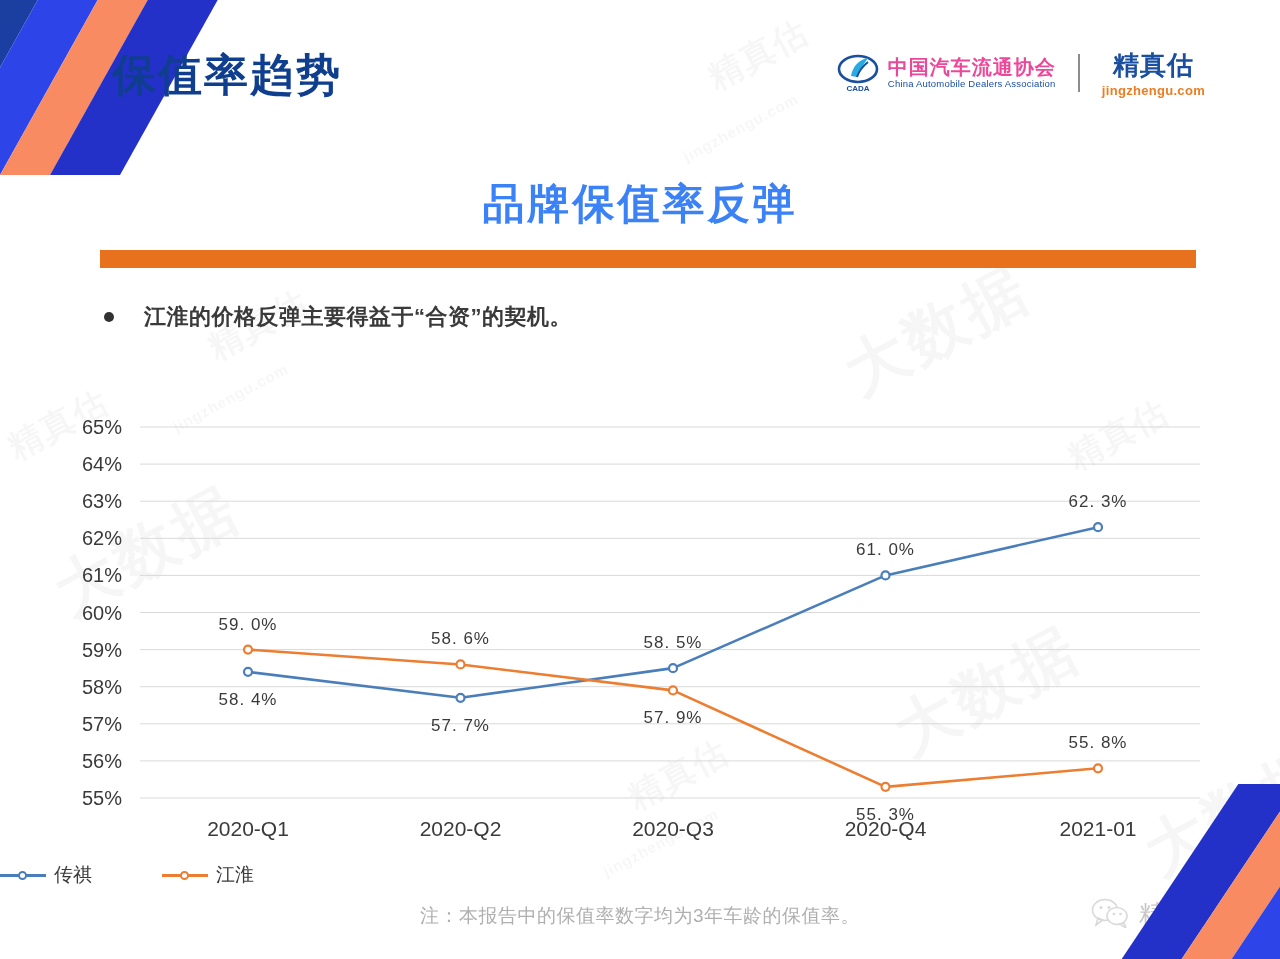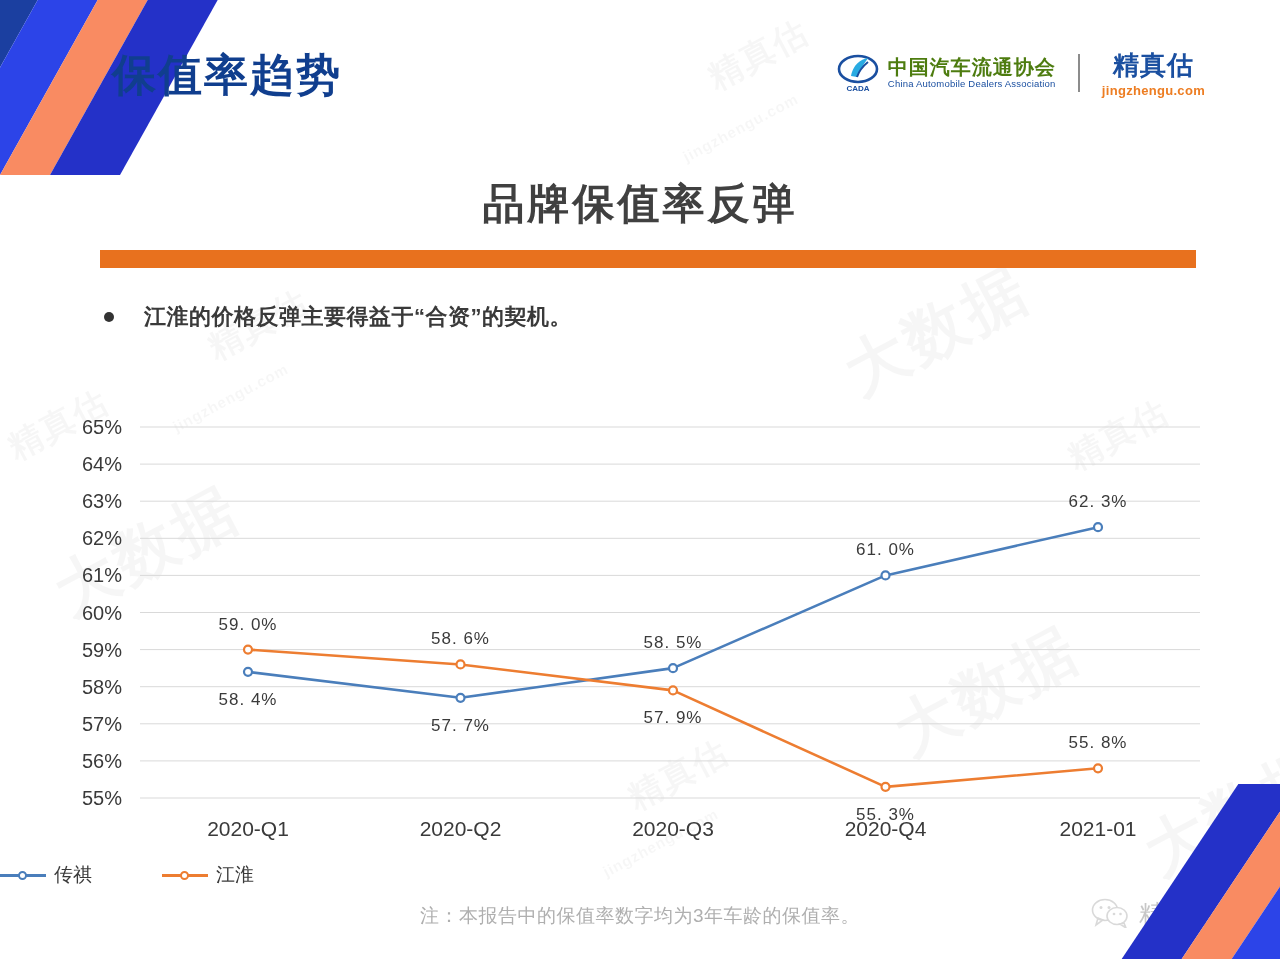--- a/index.html
+++ b/index.html
@@ -23,36 +23,36 @@
     font-size: 44px; font-weight: bold; letter-spacing: 2px;
     color: #103E8E;
   }
   .logo-block {
     position: absolute; right: 75px; top: 48px;
     display: flex; align-items: center; gap: 22px;
   }
   .cada-logo { display: flex; align-items: center; gap: 9px; }
   .cada-mark { width: 42px; height: 42px; position: relative; text-align: center; }
   .cada-text-zh {
-    font-size: 20px; font-weight: bold; color: #4d7c0f; letter-spacing: 1px;
+    font-size: 20px; font-weight: bold; color: #ec4899; letter-spacing: 1px;
     line-height: 1.1;
   }
   .cada-text-en {
     font-size: 9.5px; color: #1A4FA0; letter-spacing: .2px; line-height: 1.2;
   }
   .logo-sep { width: 2px; height: 38px; background: #8C8C8C; }
   .jzg-logo { text-align: center; }
   .jzg-zh { font-size: 26px; font-weight: bold; color: #1A4FA0; letter-spacing: 1px; }
   .jzg-en { font-size: 13px; font-weight: bold; color: #ED7D22; letter-spacing: .3px; }
 
   
   .section-title {
     position: absolute; left: 0; top: 176px; width: 1280px;
     text-align: center;
-    font-size: 42px; font-weight: bold; color: #404040; letter-spacing: 3px;
+    font-size: 42px; font-weight: bold; color: #3b82f6; letter-spacing: 3px;
   }
   .accent-bar {
     position: absolute; left: 100px; top: 250px;
     width: 1096px; height: 18px; background: #E8711E;
   }
 
   
   .bullets { position: absolute; left: 104px; top: 300px; width: 1100px; }
   .bullet { display: flex; align-items: flex-start; margin-bottom: 16px; }
   .bullet-dot {

